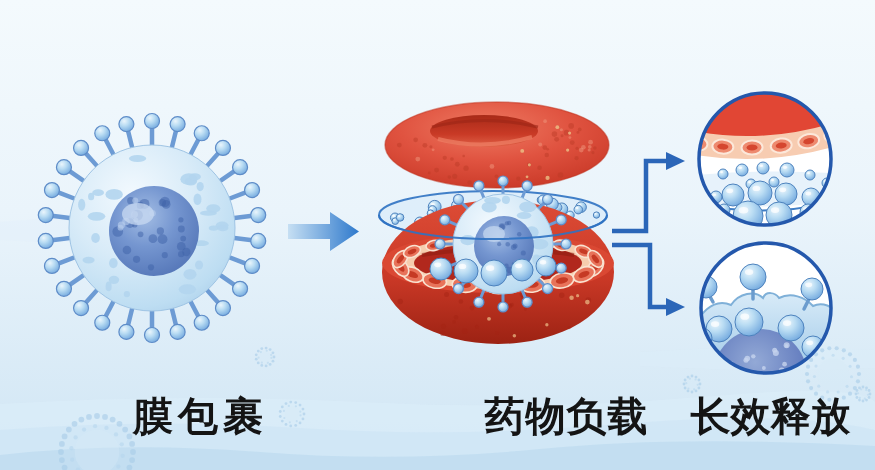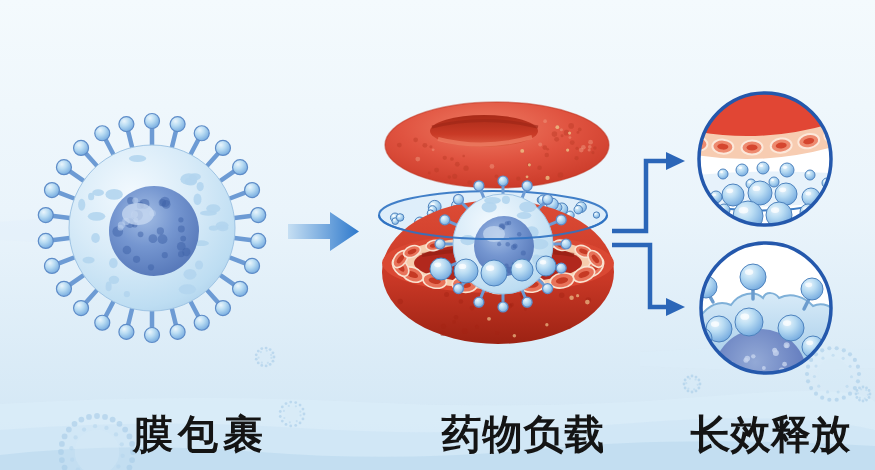--- a/index.html
+++ b/index.html
@@ -9,24 +9,24 @@
     font-family:"Liberation Sans","DejaVu Sans",sans-serif;
   }
   svg.art{position:absolute;left:0;top:0;}
   .title{
     position:absolute;top:13px;left:0;right:0;text-align:center;
     font-size:37px;font-weight:900;color:var(--c-title,#1c1c1c);
     letter-spacing:0px;white-space:nowrap;
   }
   .step-label{
     position:absolute;top:389px;font-size:40px;font-weight:900;
-    color:var(--c-label,#141414);text-align:center;white-space:nowrap;margin-top:18px;
+    color:var(--c-label,#141414);text-align:center;white-space:nowrap;
   }
   #label-0{left:98px;width:205px;letter-spacing:5px;}
-  #label-1{left:411px;width:225px;letter-spacing:1px;}
+  #label-1{left:454px;width:225px;letter-spacing:1px;}
   #label-2{left:658px;width:225px;letter-spacing:0px;}
   .fork-line{fill:none;stroke:var(--c-connector,#2b66b8);stroke-width:4.5;}
   .fork-head{fill:var(--c-connector,#2b66b8);}
   .view-border{fill:none;stroke:var(--c-border,#2458ac);stroke-width:3.5;}
   .disc-edge{fill:none;stroke:#2f72c2;stroke-width:2;opacity:.9;}
 </style>
 </head>
 <body>
 
 <div class="stage">

